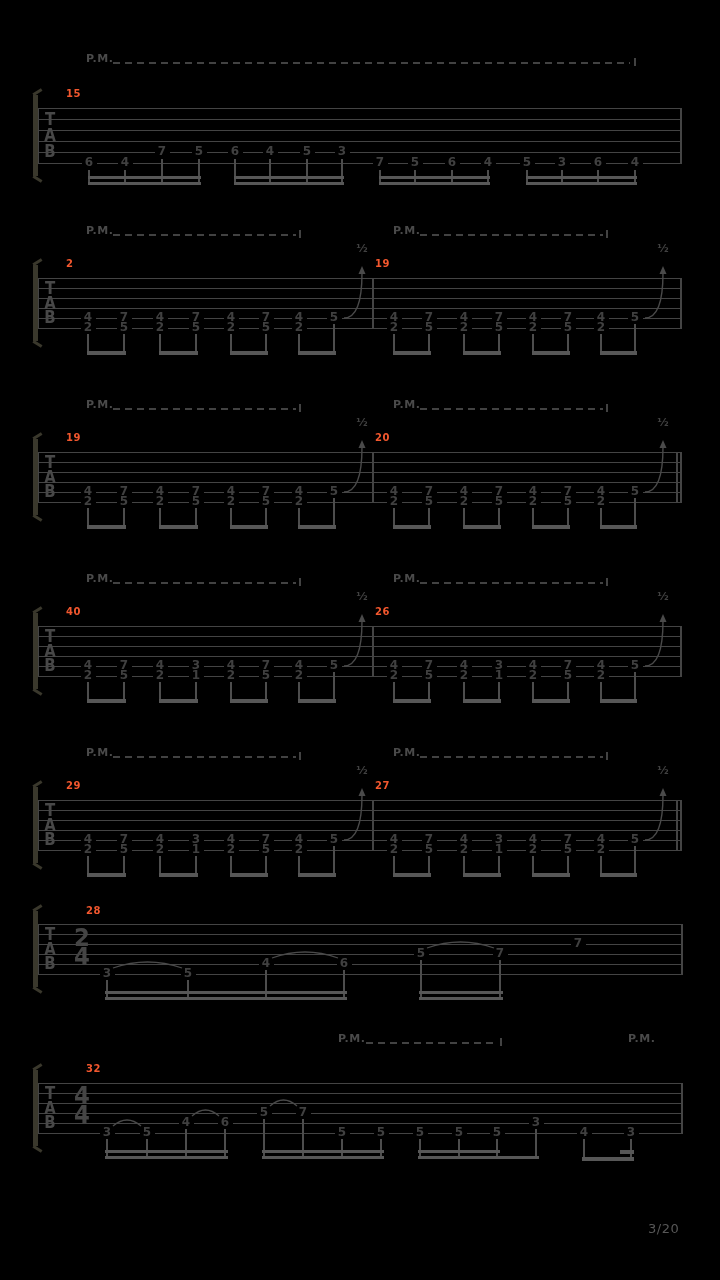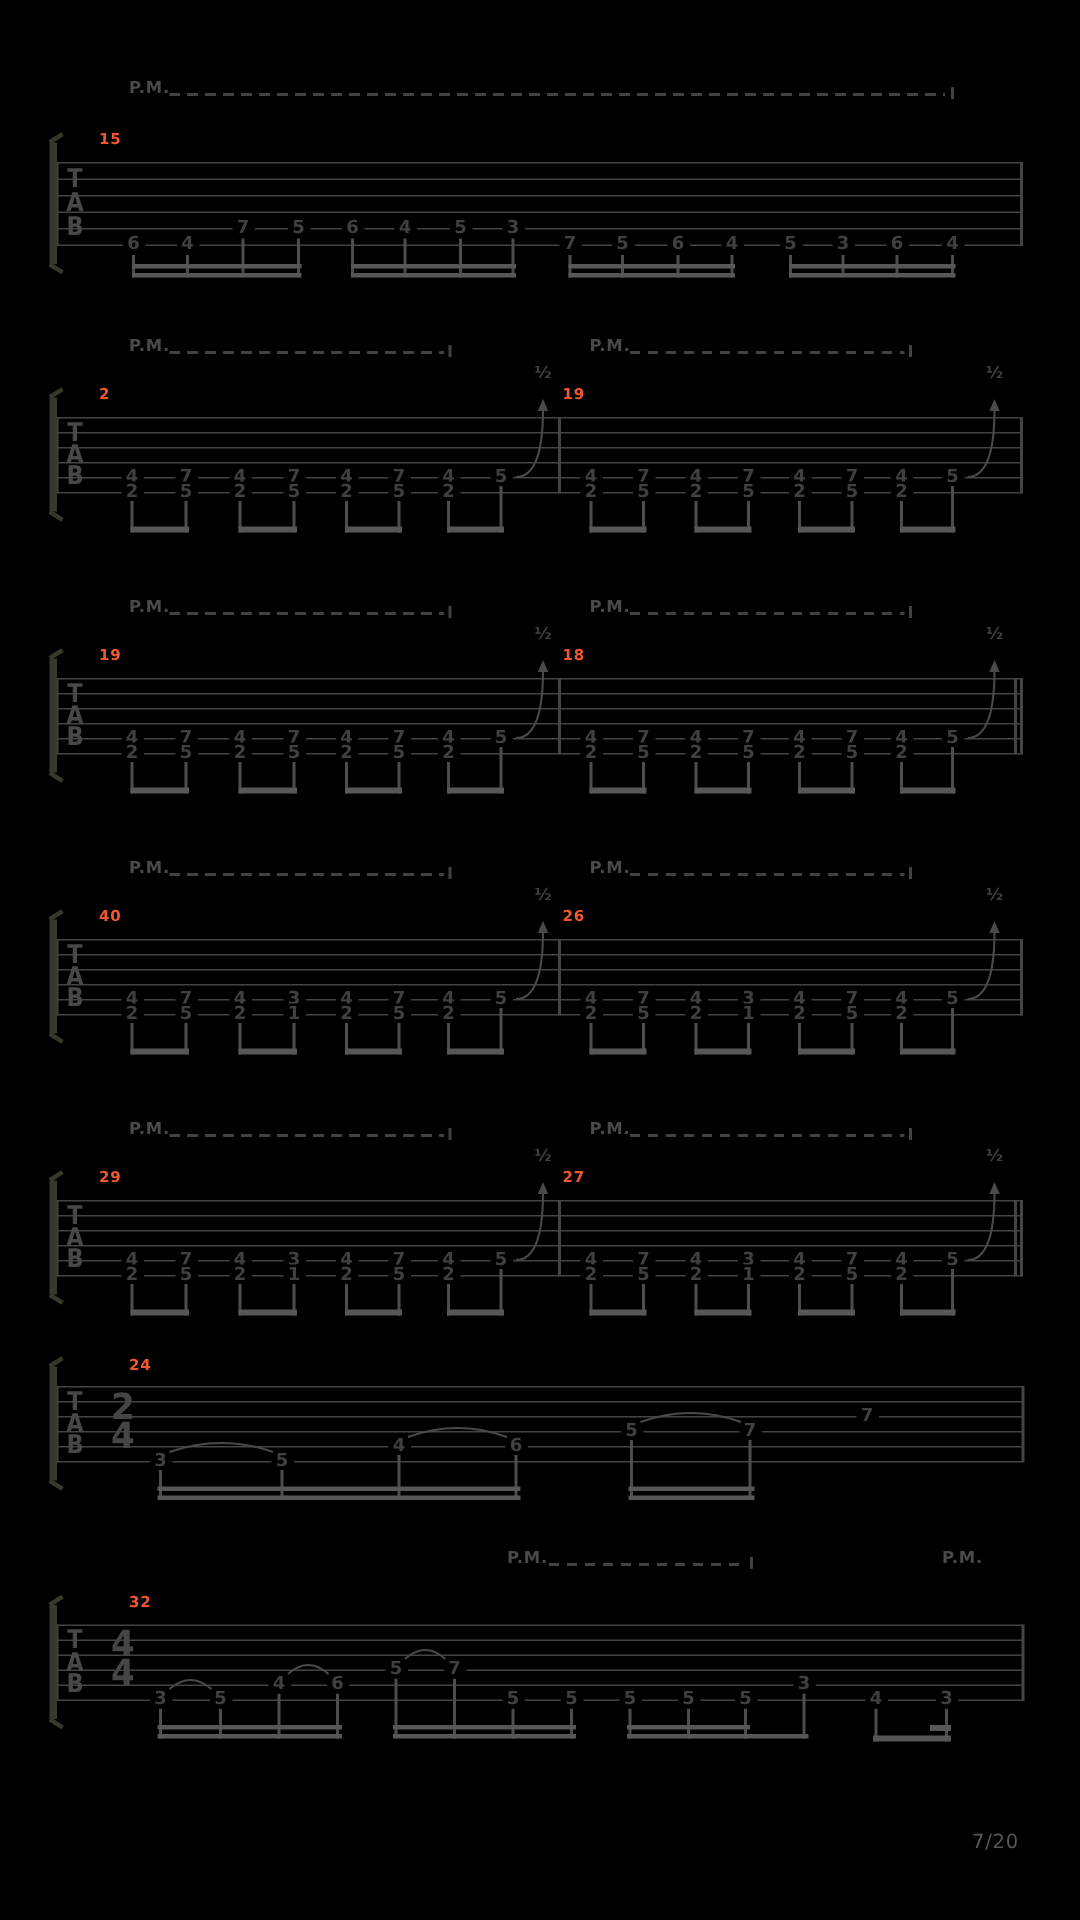--- a/index.html
+++ b/index.html
@@ -175,21 +175,21 @@
       <div class="vbar" style="left: 372.25px; top: 452px; width: 1.5px; height: 51px; background: rgb(68, 68, 68);"></div>
       <div class="vbar" style="left: 676.4px; top: 452px; width: 1.2px; height: 51px; background: rgb(68, 68, 68);"></div>
       <div class="vbar" style="left: 680.4px; top: 452px; width: 1.2px; height: 51px; background: rgb(68, 68, 68);"></div>
       <div class="brk" style="left: 33px; top: 439px; width: 4.5px; height: 76px; background: rgb(58, 56, 44);"></div>
       <div class="brkS" style="left: 34px; top: 437px; background: rgb(58, 56, 44); transform: rotate(-32deg); transform-origin: left bottom;"></div>
       <div class="brkS" style="left: 34px; top: 514px; background: rgb(58, 56, 44); transform: rotate(32deg); transform-origin: left top;"></div>
       <div class="clefL" style="left: 40px; top: 455px; color: rgb(72, 72, 72);">T</div>
       <div class="clefL" style="left: 40px; top: 469.5px; color: rgb(72, 72, 72);">A</div>
       <div class="clefL" style="left: 40px; top: 484px; color: rgb(72, 72, 72);">B</div>
       <div class="mnum" style="left: 66px; top: 432px; color: rgb(242, 87, 46);">19</div>
-      <div class="mnum" style="left: 375px; top: 432px; color: rgb(242, 87, 46);">18</div>
+      <div class="mnum" style="left: 375px; top: 432px; color: rgb(242, 87, 46);">20</div>
       <div class="pmtext" style="left: 86px; top: 398px; color: rgb(74, 74, 74);">P.M.</div>
       <div class="pmdash" style="left: 113px; top: 408px; width: 183px; background: repeating-linear-gradient(90deg, rgb(66, 66, 66) 0px, rgb(66, 66, 66) 7px, transparent 7px, transparent 12px);"></div>
       <div class="pmtick" style="left: 299px; top: 404px; background: rgb(66, 66, 66);"></div>
       <div class="pmtext" style="left: 393px; top: 398px; color: rgb(74, 74, 74);">P.M.</div>
       <div class="pmdash" style="left: 420px; top: 408px; width: 183px; background: repeating-linear-gradient(90deg, rgb(66, 66, 66) 0px, rgb(66, 66, 66) 7px, transparent 7px, transparent 12px);"></div>
       <div class="pmtick" style="left: 606px; top: 404px; background: rgb(66, 66, 66);"></div>
       <div class="stem" style="left: 87.25px; top: 507px; height: 22px; background: rgb(77, 77, 77);"></div>
       <div class="stem" style="left: 123.25px; top: 507px; height: 22px; background: rgb(77, 77, 77);"></div>
       <div class="stem" style="left: 159.25px; top: 507px; height: 22px; background: rgb(77, 77, 77);"></div>
       <div class="stem" style="left: 195.25px; top: 507px; height: 22px; background: rgb(77, 77, 77);"></div>
@@ -411,21 +411,21 @@
       <div class="sline" style="left: 38px; top: 964px; width: 644px; background: rgb(68, 68, 68);"></div>
       <div class="sline" style="left: 38px; top: 974px; width: 644px; background: rgb(68, 68, 68);"></div>
       <div class="vbar" style="left: 37.25px; top: 924px; width: 1.5px; height: 51px; background: rgb(68, 68, 68);"></div>
       <div class="vbar" style="left: 681.25px; top: 924px; width: 1.5px; height: 51px; background: rgb(68, 68, 68);"></div>
       <div class="brk" style="left: 33px; top: 911px; width: 4.5px; height: 76px; background: rgb(58, 56, 44);"></div>
       <div class="brkS" style="left: 34px; top: 909px; background: rgb(58, 56, 44); transform: rotate(-32deg); transform-origin: left bottom;"></div>
       <div class="brkS" style="left: 34px; top: 986px; background: rgb(58, 56, 44); transform: rotate(32deg); transform-origin: left top;"></div>
       <div class="clefL" style="left: 40px; top: 927px; color: rgb(72, 72, 72);">T</div>
       <div class="clefL" style="left: 40px; top: 941.5px; color: rgb(72, 72, 72);">A</div>
       <div class="clefL" style="left: 40px; top: 956px; color: rgb(72, 72, 72);">B</div>
-      <div class="mnum" style="left: 86px; top: 905px; color: rgb(242, 87, 46);">24</div>
+      <div class="mnum" style="left: 86px; top: 905px; color: rgb(242, 87, 46);">28</div>
       <div class="ts" style="left: 69px; top: 927px; color: rgb(69, 69, 69);">2</div>
       <div class="ts" style="left: 69px; top: 946px; color: rgb(69, 69, 69);">4</div>
       <div class="stem" style="left: 106.25px; top: 980px; height: 20px; background: rgb(77, 77, 77);"></div>
       <div class="stem" style="left: 187.25px; top: 980px; height: 20px; background: rgb(77, 77, 77);"></div>
       <div class="stem" style="left: 265.25px; top: 970px; height: 30px; background: rgb(77, 77, 77);"></div>
       <div class="stem" style="left: 343.25px; top: 970px; height: 30px; background: rgb(77, 77, 77);"></div>
       <div class="stem" style="left: 420.25px; top: 960px; height: 40px; background: rgb(77, 77, 77);"></div>
       <div class="stem" style="left: 499.25px; top: 960px; height: 40px; background: rgb(77, 77, 77);"></div>
       <div class="beam" style="left: 105px; top: 991px; width: 242px; height: 3px; background: rgb(87, 87, 87);"></div>
       <div class="beam" style="left: 105px; top: 997px; width: 242px; height: 3px; background: rgb(87, 87, 87);"></div>
@@ -513,14 +513,14 @@
       <polygon points="358.5,796 365.5,796 362,788" fill="#4a4a4a"></polygon>
       <path d="M 645 840 C 655 840 663 830 663 795" fill="none" stroke="#4a4a4a" stroke-width="1.4"></path>
       <polygon points="659.5,796 666.5,796 663,788" fill="#4a4a4a"></polygon>
       <path d="M 113 968 Q 147.5 956 182 968" fill="none" stroke="#4a4a4a" stroke-width="1.3"></path>
       <path d="M 272 958 Q 305 946 338 958" fill="none" stroke="#4a4a4a" stroke-width="1.3"></path>
       <path d="M 427 948 Q 460.5 936 494 948" fill="none" stroke="#4a4a4a" stroke-width="1.3"></path>
       <path d="M 113 1126 Q 127 1114 141 1126" fill="none" stroke="#4a4a4a" stroke-width="1.3"></path>
       <path d="M 192 1116 Q 205.5 1104 219 1116" fill="none" stroke="#4a4a4a" stroke-width="1.3"></path>
       <path d="M 270 1106 Q 283.5 1094 297 1106" fill="none" stroke="#4a4a4a" stroke-width="1.3"></path>
     </svg>
-  <div id="page-num" style="color: rgb(87, 87, 87);">7/20</div>
+  <div id="page-num" style="color: rgb(87, 87, 87);">3/20</div>
 </div>
 
 </body></html>

